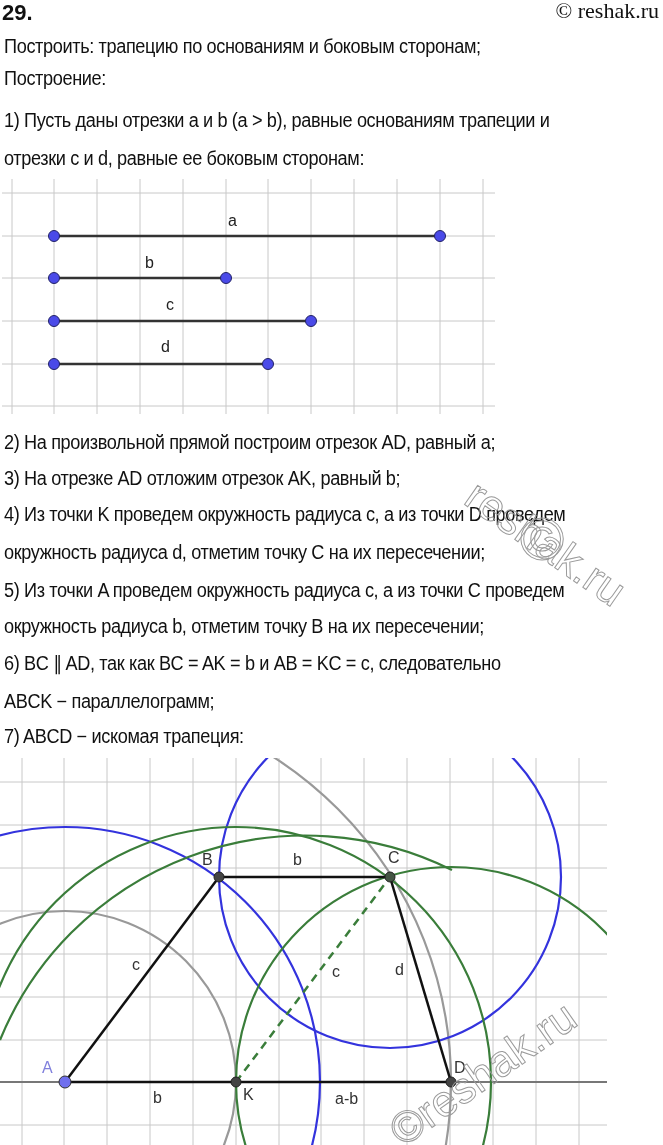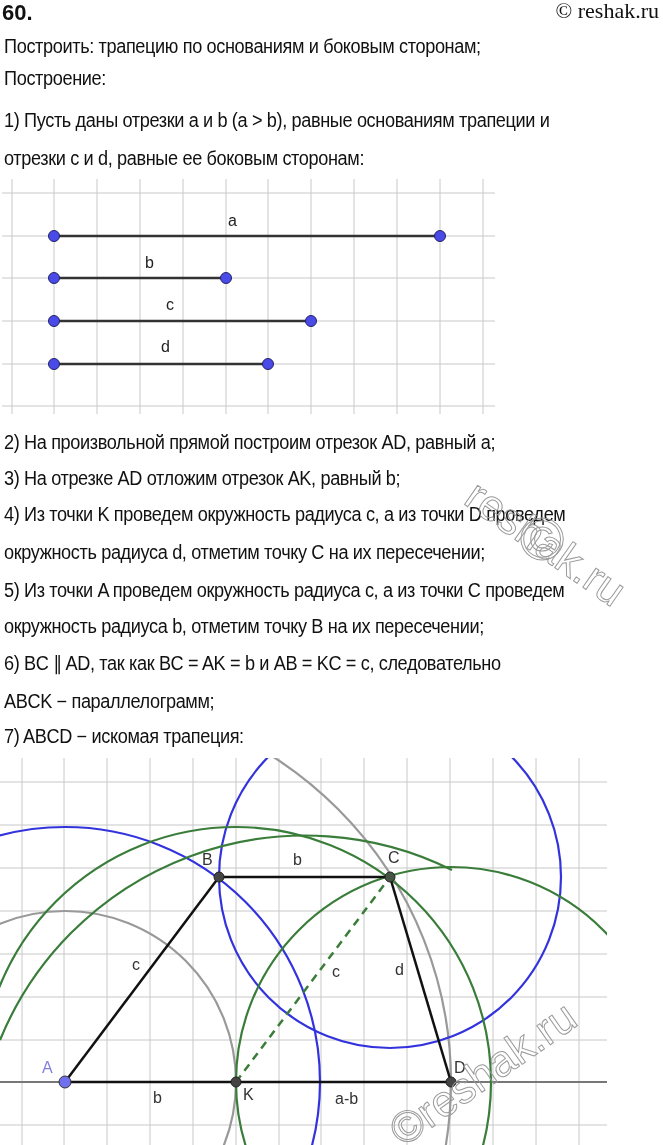--- a/index.html
+++ b/index.html
@@ -10,21 +10,21 @@
   .num-title { position:absolute; left:2px; top:0px; font-size:22px; font-weight:bold;
                font-family:"Liberation Sans", sans-serif; }
   .copyright { position:absolute; right:4px; top:-2px; font-size:22px; font-family:"Liberation Serif", serif; }
   svg { position:absolute; left:0; }
   .watermark { position:absolute; font-family:"Liberation Sans", sans-serif; color:transparent;
                -webkit-text-stroke:1px #9a9a9a; font-size:44px; pointer-events:none; }
 </style>
 </head>
 <body>
 
-<div class="num-title">60.</div>
+<div class="num-title">29.</div>
 <div class="copyright">© reshak.ru</div>
 
 <div class="line" style="top:34px">Построить:  трапецию по основаниям и боковым сторонам;</div>
 <div class="line" style="top:66px">Построение:</div>
 <div class="line" style="top:108px">1) Пусть даны отрезки a и b (a &gt; b), равные основаниям трапеции и</div>
 <div class="line" style="top:146px">отрезки c и d, равные ее боковым сторонам:</div>
 
 <svg style="top:0" width="663" height="420" viewBox="0 0 663 420">
   <g stroke="#c8c8c8" stroke-width="1">
     <line x1="12" y1="179" x2="12" y2="414"></line>

